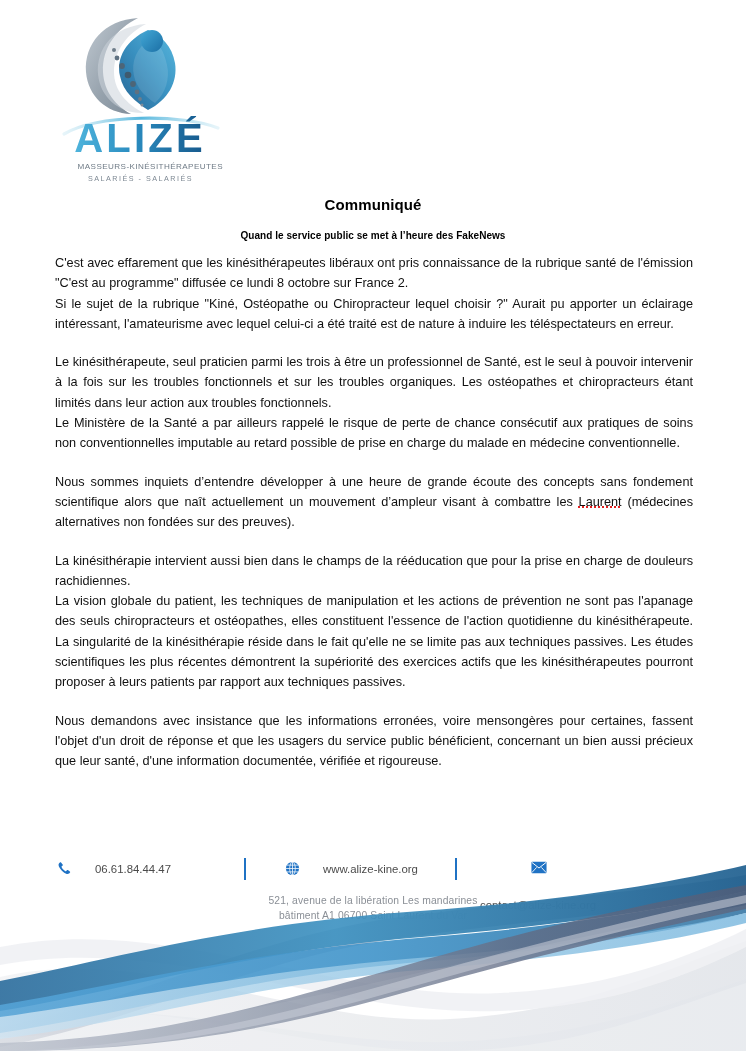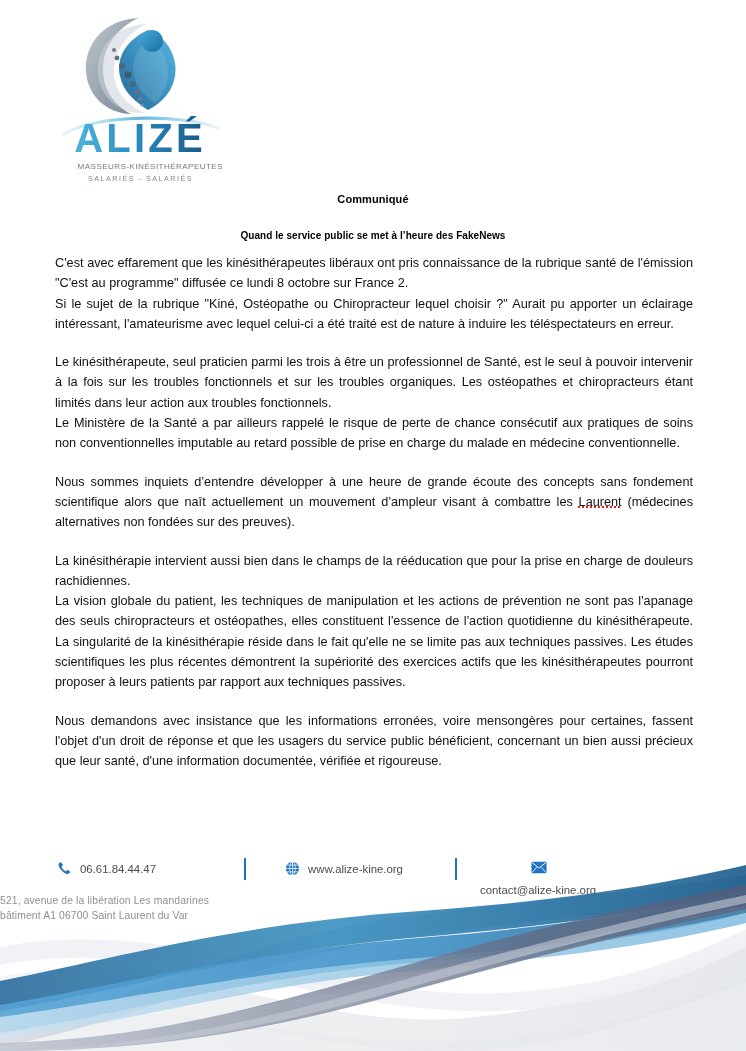--- a/index.html
+++ b/index.html
@@ -67,21 +67,21 @@
     white-space: nowrap;
   }
 
   
   #title {
     position: absolute;
     left: 0;
     top: 186px;
     width: 746px;
     text-align: center;
-    font-size: 11px;
+    font-size: 15px;
     font-weight: bold;
     color: #000000;
     letter-spacing: 0.1px;
   }
   #subtitle {
     position: absolute;
     left: 0;
     top: 222px;
     width: 746px;
     text-align: center;
@@ -120,21 +120,21 @@
     position: absolute;
     left: 55px;
     top: 858px;
     width: 638px;
     height: 26px;
   }
   .contact-item {
     position: absolute;
     display: flex;
     align-items: center;
-    gap: 8px;
+    gap: 23px;
     font-size: 11.4px;
     color: #4b4b4b;
     white-space: nowrap;
   }
   #contact-phone { left: 2px; top: 3px; }
   #contact-web   { left: 230px; top: 3px; }
   #contact-mail  { left: 425px; top: 3px; flex-direction: column; }
   .contact-icon {
     width: 15px;
     height: 15px;
@@ -150,21 +150,21 @@
     background: #1f72c4;
   }
   #divider-1 { left: 189px; }
   #divider-2 { left: 400px; }
 
   #address {
     position: absolute;
     left: 0;
     top: 893px;
     width: 746px;
-    text-align: left;
+    text-align: center;
     font-size: 10.3px;
     line-height: 15px;
     color: #8a8f96;
     letter-spacing: 0.15px;
   }
 
   
   #footer-waves {
     position: absolute;
     left: 0;

